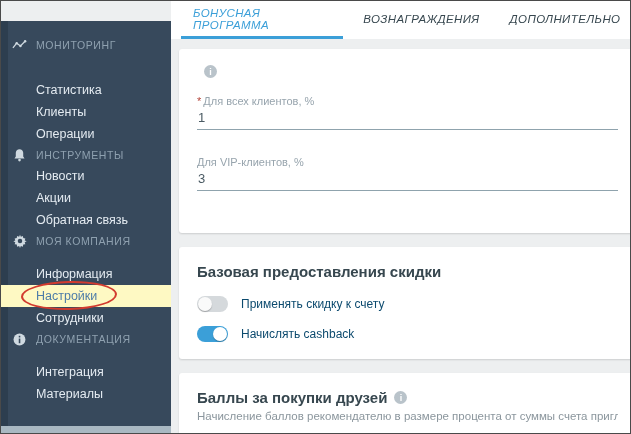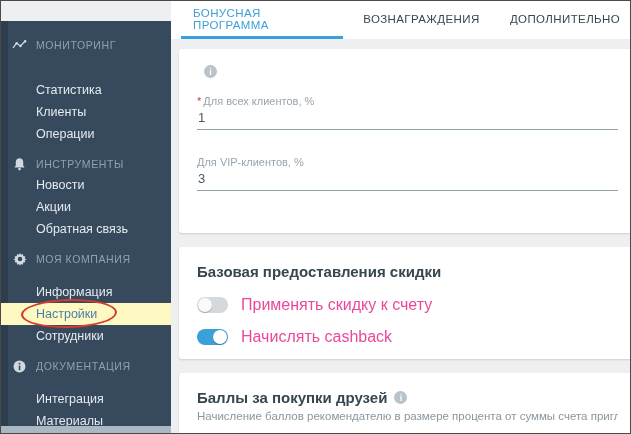--- a/index.html
+++ b/index.html
@@ -6,47 +6,47 @@
   html,body { width:631px; height:434px; font-family:"Liberation Sans", sans-serif; }
   .frame { position:relative; width:631px; height:434px; background:#edeff0; border:1px solid #4a4a4a; overflow:hidden; }
 
   
   .sidebar { position:absolute; left:0; top:20px; width:170px; height:425px; background:#37495c; overflow:hidden; }
   .leftrail { position:absolute; left:0; top:0; width:7px; height:100%; background:#2d3e4f; }
   .side-section { display:flex; align-items:center; height:20px; padding-left:11px; color:#8fa1b0; font-size:10.5px; letter-spacing:0.6px; }
   .side-section .sicon { width:15px; height:15px; margin-right:9px; display:flex; align-items:center; justify-content:center; color:#cfd9e0; }
   .side-item { height:22px; line-height:22px; padding-left:35px; color:#e4ebf1; font-size:12.5px; cursor:pointer; position:relative; }
   .side-item.active { background:#fef9c3; color:#4d7ca8; }
-  .mt16{margin-top:14px}.mt14{margin-top:24px}.mt12{margin-top:12px}.mt8{margin-top:9px}
+  .mt16{margin-top:14px}.mt14{margin-top:24px}.mt12{margin-top:12px}.mt8{}
   .red-ellipse { position:absolute; left:20px; top:-4px; width:96px; height:29px; border:2px solid #d23b2f; border-radius:50%; transform:rotate(-1.5deg); pointer-events:none; }
   .bottom-strip { position:absolute; left:0; bottom:0; width:170px; height:7px; background:#a9b8c2; }
 
   
   .main { position:absolute; left:170px; top:0; right:0; bottom:0; background:#edeff0; }
-  .tabbar { height:38px; background:#ffffff; display:flex; align-items:stretch; padding-left:10px; }
+  .tabbar { height:38px; background:#ffffff; display:flex; align-items:stretch; padding-left:10px;font-style:italic; }
   .tab { display:flex; align-items:center; justify-content:center; padding:0 12px; min-width:155px; font-size:11.5px; font-weight:500; letter-spacing:0.4px; color:#37474f; cursor:pointer; border-bottom:3px solid transparent; }
   .tab.active { color:#3b9fd8; border-bottom-color:#3b9fd8; }
   .tab + .tab { margin-left:12px; min-width:130px; }
 
   .card { position:relative; margin:0 -6px 0 8px; background:#ffffff; border-radius:3px; box-shadow:0 1px 2px rgba(0,0,0,0.14); padding:16px 18px; }
   .card-title { display:flex; align-items:center; font-size:15px; font-weight:bold; color:#37474f; }
   .info-icon { display:inline-flex; align-items:center; justify-content:center; width:13px; height:13px; margin-left:7px; border-radius:50%; background:#b9c3ca; color:#ffffff; font-size:9px; font-weight:bold; font-style:normal; }
   .field { margin-top:17px; }
   .field-label { font-size:11px; color:#97a4ad; }
   .req { color:#b3443a; margin-right:2px; }
   .field-value { font-size:13px; color:#4a5a63; padding:3px 0 4px 1px; border-bottom:1px solid #8fa3ad; }
   .card1 { margin-top:10px; height:184px; }
   .card2 { margin-top:14px; height:112px; }
   .card3 { margin-top:14px; height:80px; }
   .toggle-row { display:flex; align-items:center; margin-top:14px; }
   .toggle { position:relative; width:31px; height:16px; border-radius:8px; background:#d5d9dc; margin-right:13px; cursor:pointer; flex:0 0 auto; }
   .toggle .knob { position:absolute; top:1px; left:1px; width:14px; height:14px; border-radius:50%; background:#fafafa; box-shadow:0 1px 1px rgba(0,0,0,0.25); }
   .toggle.on { background:#3b9fd8; }
   .toggle.on .knob { left:auto; right:1px; background:#ffffff; }
-  .toggle-label { font-size:16px; color:#ec4899; }
+  .toggle-label { font-size:12px; color:#0c4a6e; }
   .card-desc { margin-top:4px; font-size:11.5px; color:#8b969d; white-space:nowrap; overflow:hidden; }
 </style>
 </head>
 <body>
 
 <div class="frame">
 
   <nav class="sidebar">
     <div class="leftrail"></div>
 

